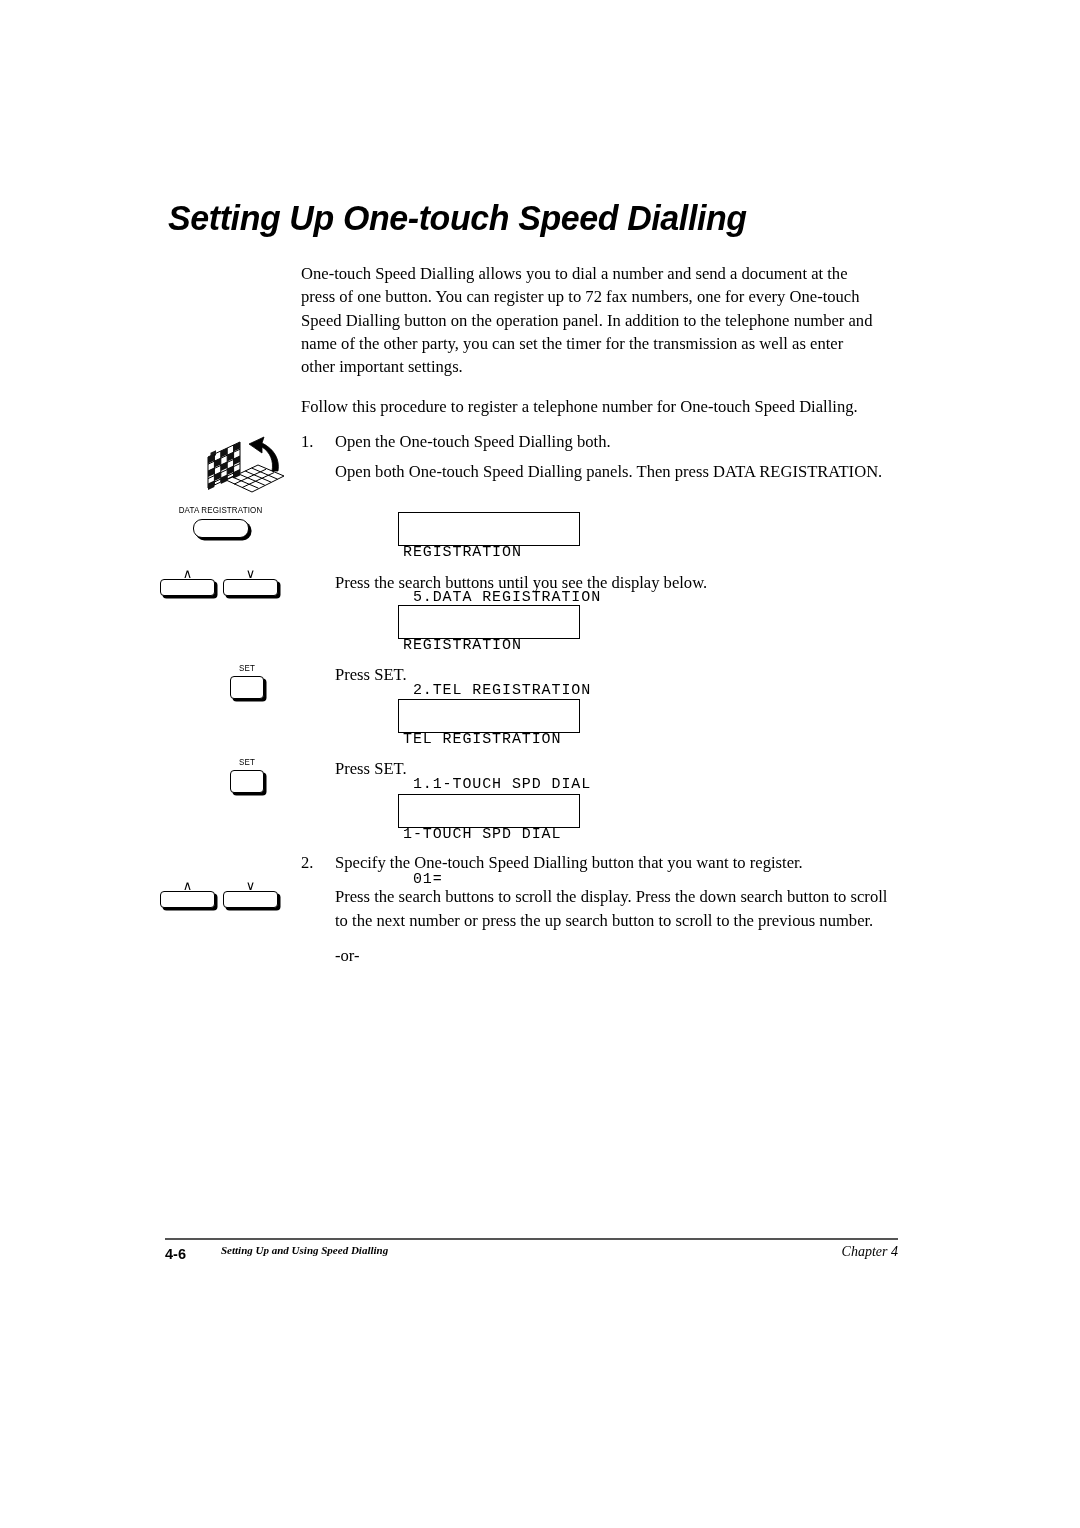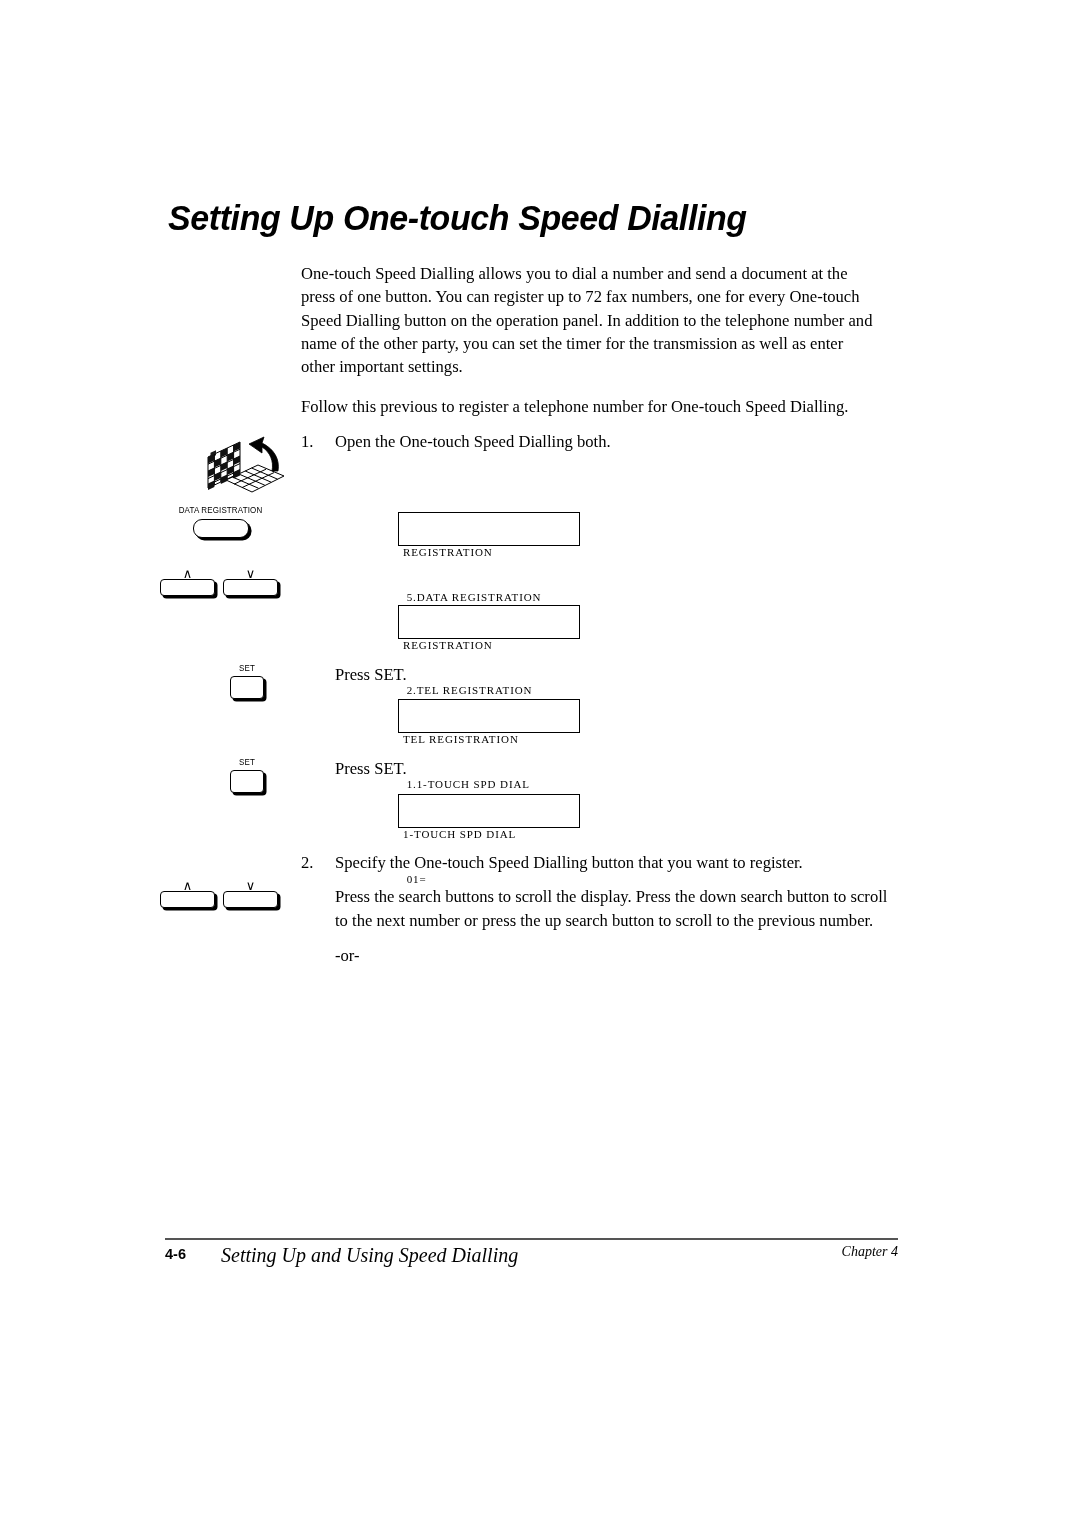--- a/index.html
+++ b/index.html
@@ -83,22 +83,22 @@
   }
 
   
   .lcd {
     position: absolute;
     left: 398px;
     width: 182px;
     height: 34px;
     border: 1.6px solid #000;
     box-sizing: border-box;
-    font-family: Liberation Serif, serif;
-    font-size: 11px;
+    font-family: Liberation Mono, monospace;
+    font-size: 15px;
     line-height: 15px;
     letter-spacing: 0.9px;
     padding: 2px 0 0 4px;
     background: #fff;
     white-space: pre;
   }
   .lcd .l1, .lcd .l2 { display: block; }
 
   
   .ctrl {
@@ -181,48 +181,49 @@
     top: 0;
     font-family: "Liberation Sans", sans-serif;
     font-weight: bold;
     font-size: 14.5px;
   }
   .footer-title {
     position: absolute;
     left: 56px;
     top: -2px;
     font-style: italic;
-    font-weight: normal;
-    font-size: 20px;
+    font-weight: bold;
+    font-size: 11px;
   }
   .footer-chapter {
     position: absolute;
     right: 0;
     top: -2px;
     font-style: italic;
     font-size: 14px;
   }
 </style>
 </head>
 <body>
 
 <div class="page">
 
   <div class="page-title">Setting Up One-touch Speed Dialling</div>
 
   <div class="body-col">
     <p class="para">One-touch Speed Dialling allows you to dial a number and send a document at the press of one button. You can register up to 72 fax numbers, one for every One-touch Speed Dialling button on the operation panel. In addition to the telephone number and name of the other party, you can set the timer for the transmission as well as enter other important settings.</p>
-    <p class="para">Follow this previous to register a telephone number for One-touch Speed Dialling.</p>
+    <p class="para">Follow this procedure to register a telephone number for One-touch Speed Dialling.</p>
   </div>
 
   <div class="step" style="top:430px;">
     <div class="step-line">
       <span class="step-num">1.</span>
       <span>Open the One-touch Speed Dialling both.</span>
     </div>
+    <div class="step-sub">Open both One-touch Speed Dialling panels. Then press DATA REGISTRATION.</div>
   </div>
 
   <svg class="panel-icon" viewBox="0 0 92 66">
 
     <g stroke="#000" stroke-width="1" fill="#ffffff">
       <polygon points="30,49 62,34 88,45 56,61"></polygon>
       <line x1="36.4" y1="46" x2="62.4" y2="57.2"></line>
       <line x1="42.8" y1="43" x2="68.8" y2="54.2"></line>
       <line x1="49.2" y1="40" x2="75.2" y2="51.2"></line>
       <line x1="55.6" y1="37" x2="81.6" y2="48.2"></line>
@@ -284,20 +285,21 @@
         <div class="caret">∧</div>
         <div class="btn-search"></div>
       </div>
       <div>
         <div class="caret">∨</div>
         <div class="btn-search"></div>
       </div>
     </div>
   </div>
 
+  <div class="note" style="top:571px;">Press the search buttons until you see the display below.</div>
 
   <div class="lcd" style="top:605px;">
     <span class="l1">REGISTRATION</span>
     <span class="l2"> 2.TEL REGISTRATION</span>
   </div>
 
   <div class="ctrl" style="left:224px; top:663px; width:62px;">
     <div class="ctrl-label" style="width:34px; margin-left:6px;">SET</div>
     <div style="margin-left:6px; margin-top:3px;">
       <div class="btn-set"></div>

